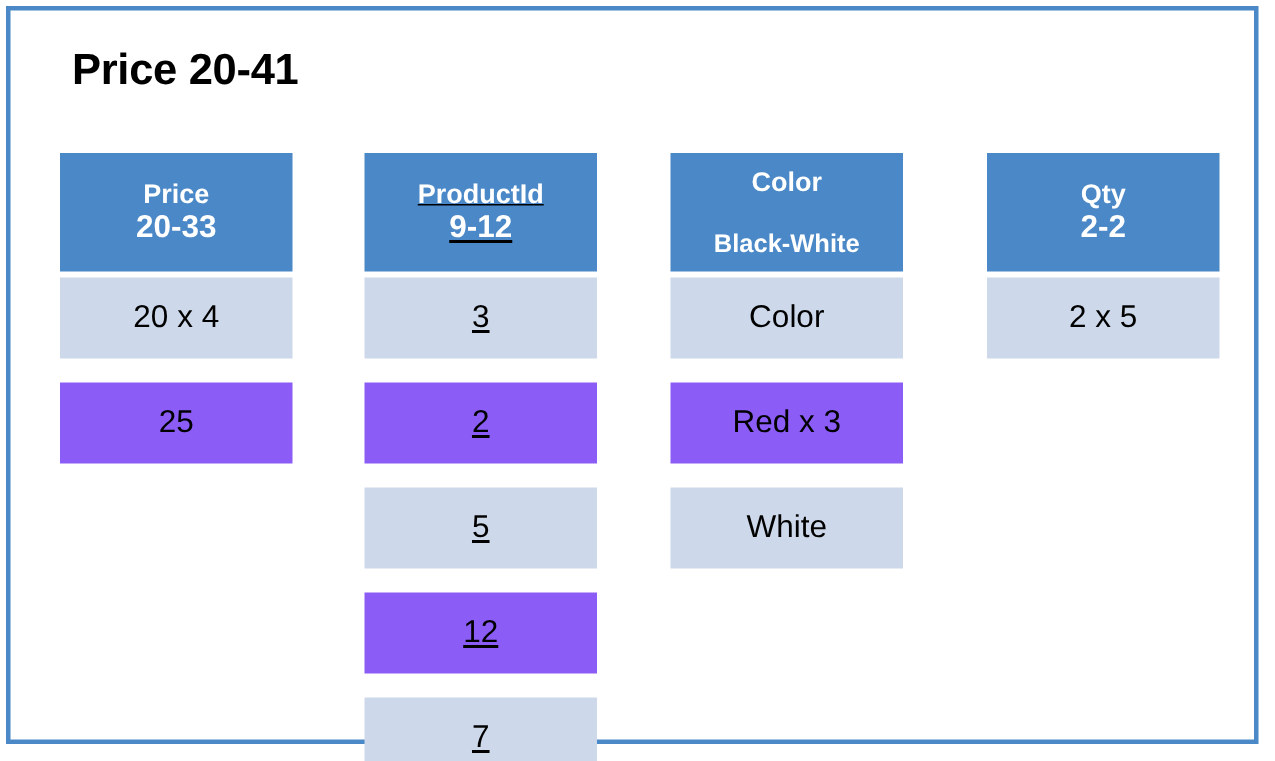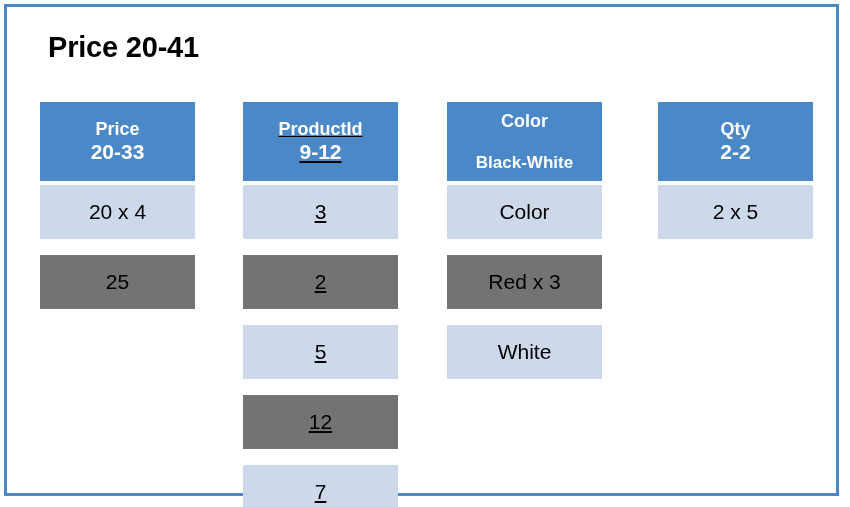--- a/index.html
+++ b/index.html
@@ -94,21 +94,21 @@
     margin-bottom: 16px;
     display: flex;
     align-items: center;
     justify-content: center;
     font-size: 21px;
     color: #000000;
     box-sizing: border-box;
   }
 
   .cell.shade-dark  { background: #cdd9ea; }
-  .cell.shade-light { background: #737373; }
+  .cell.shade-light { background: #8b5cf6; }
 </style>
 </head>
 <body>
 
 <div id="slide-frame">
 
   <div id="slide-title">Price 20-41</div>
 
   <div id="columns-area">
       <div class="column col-0">

